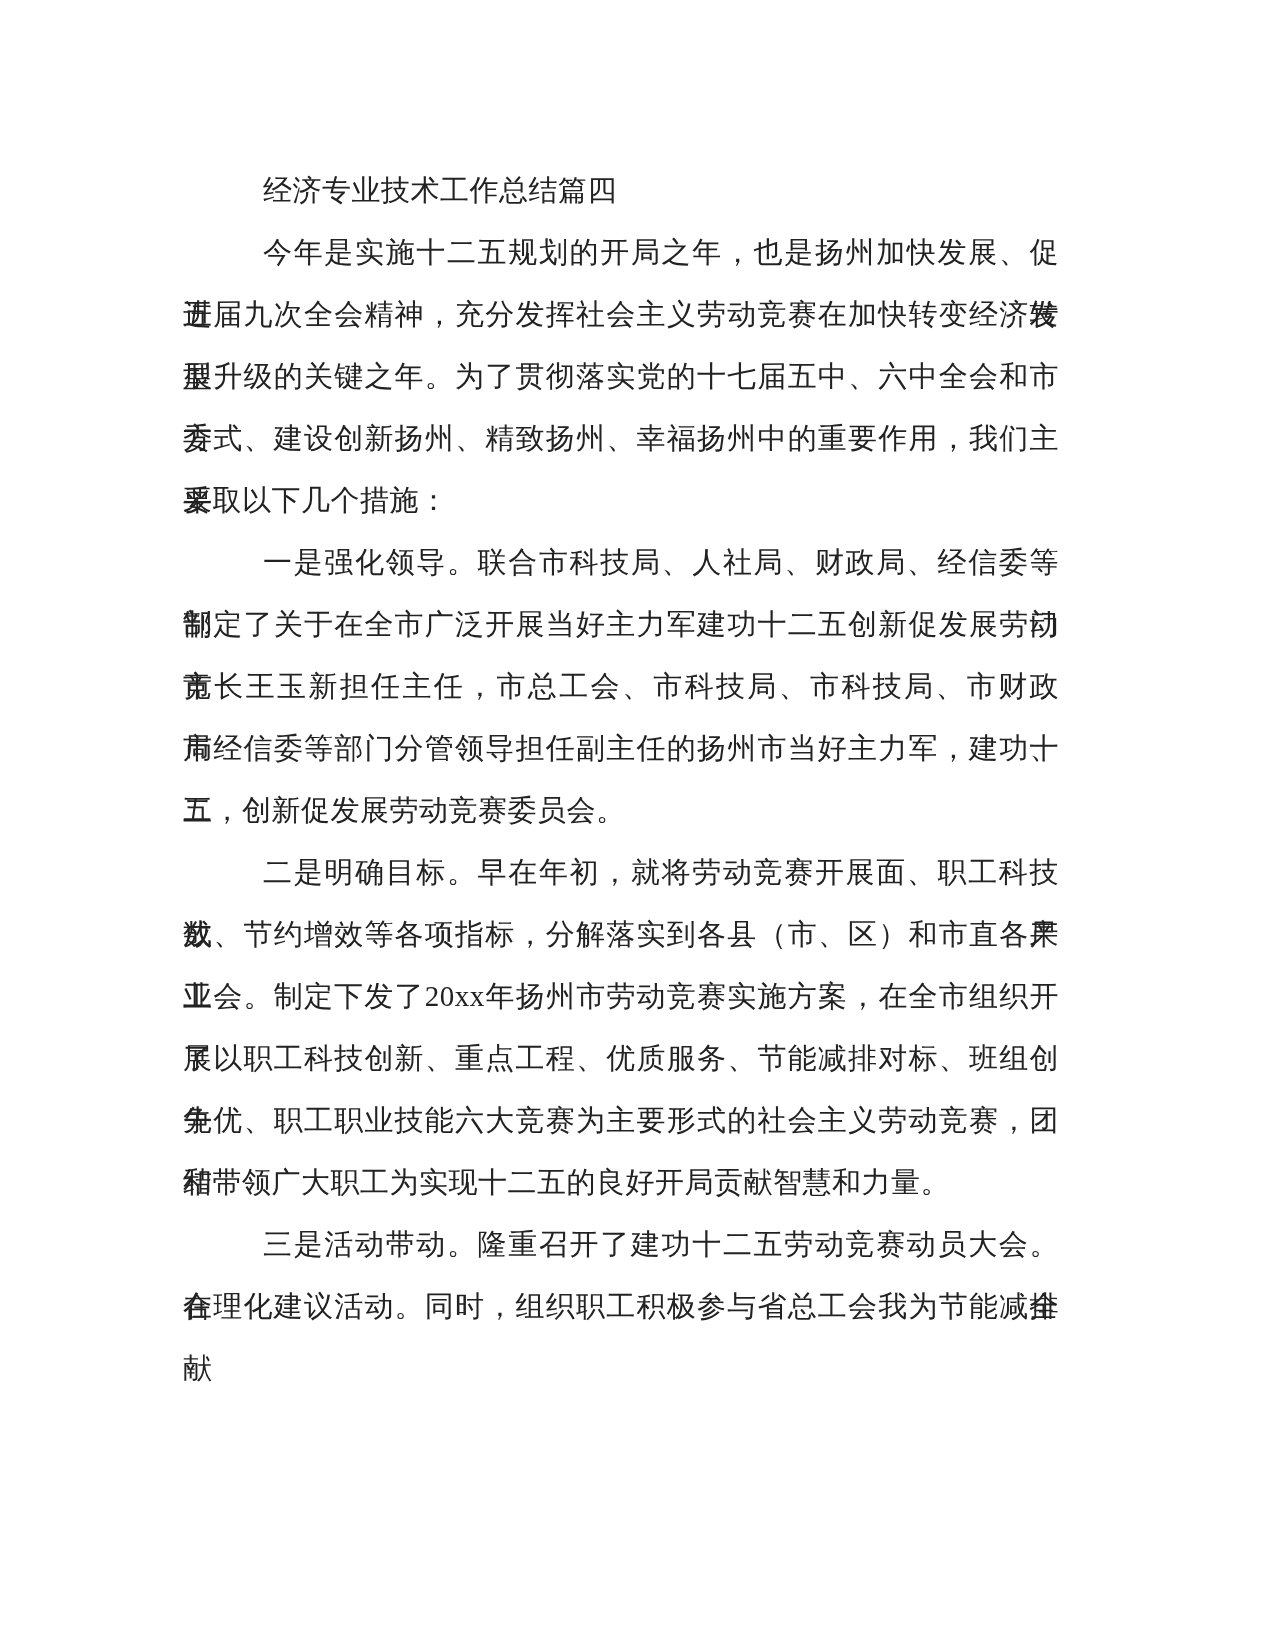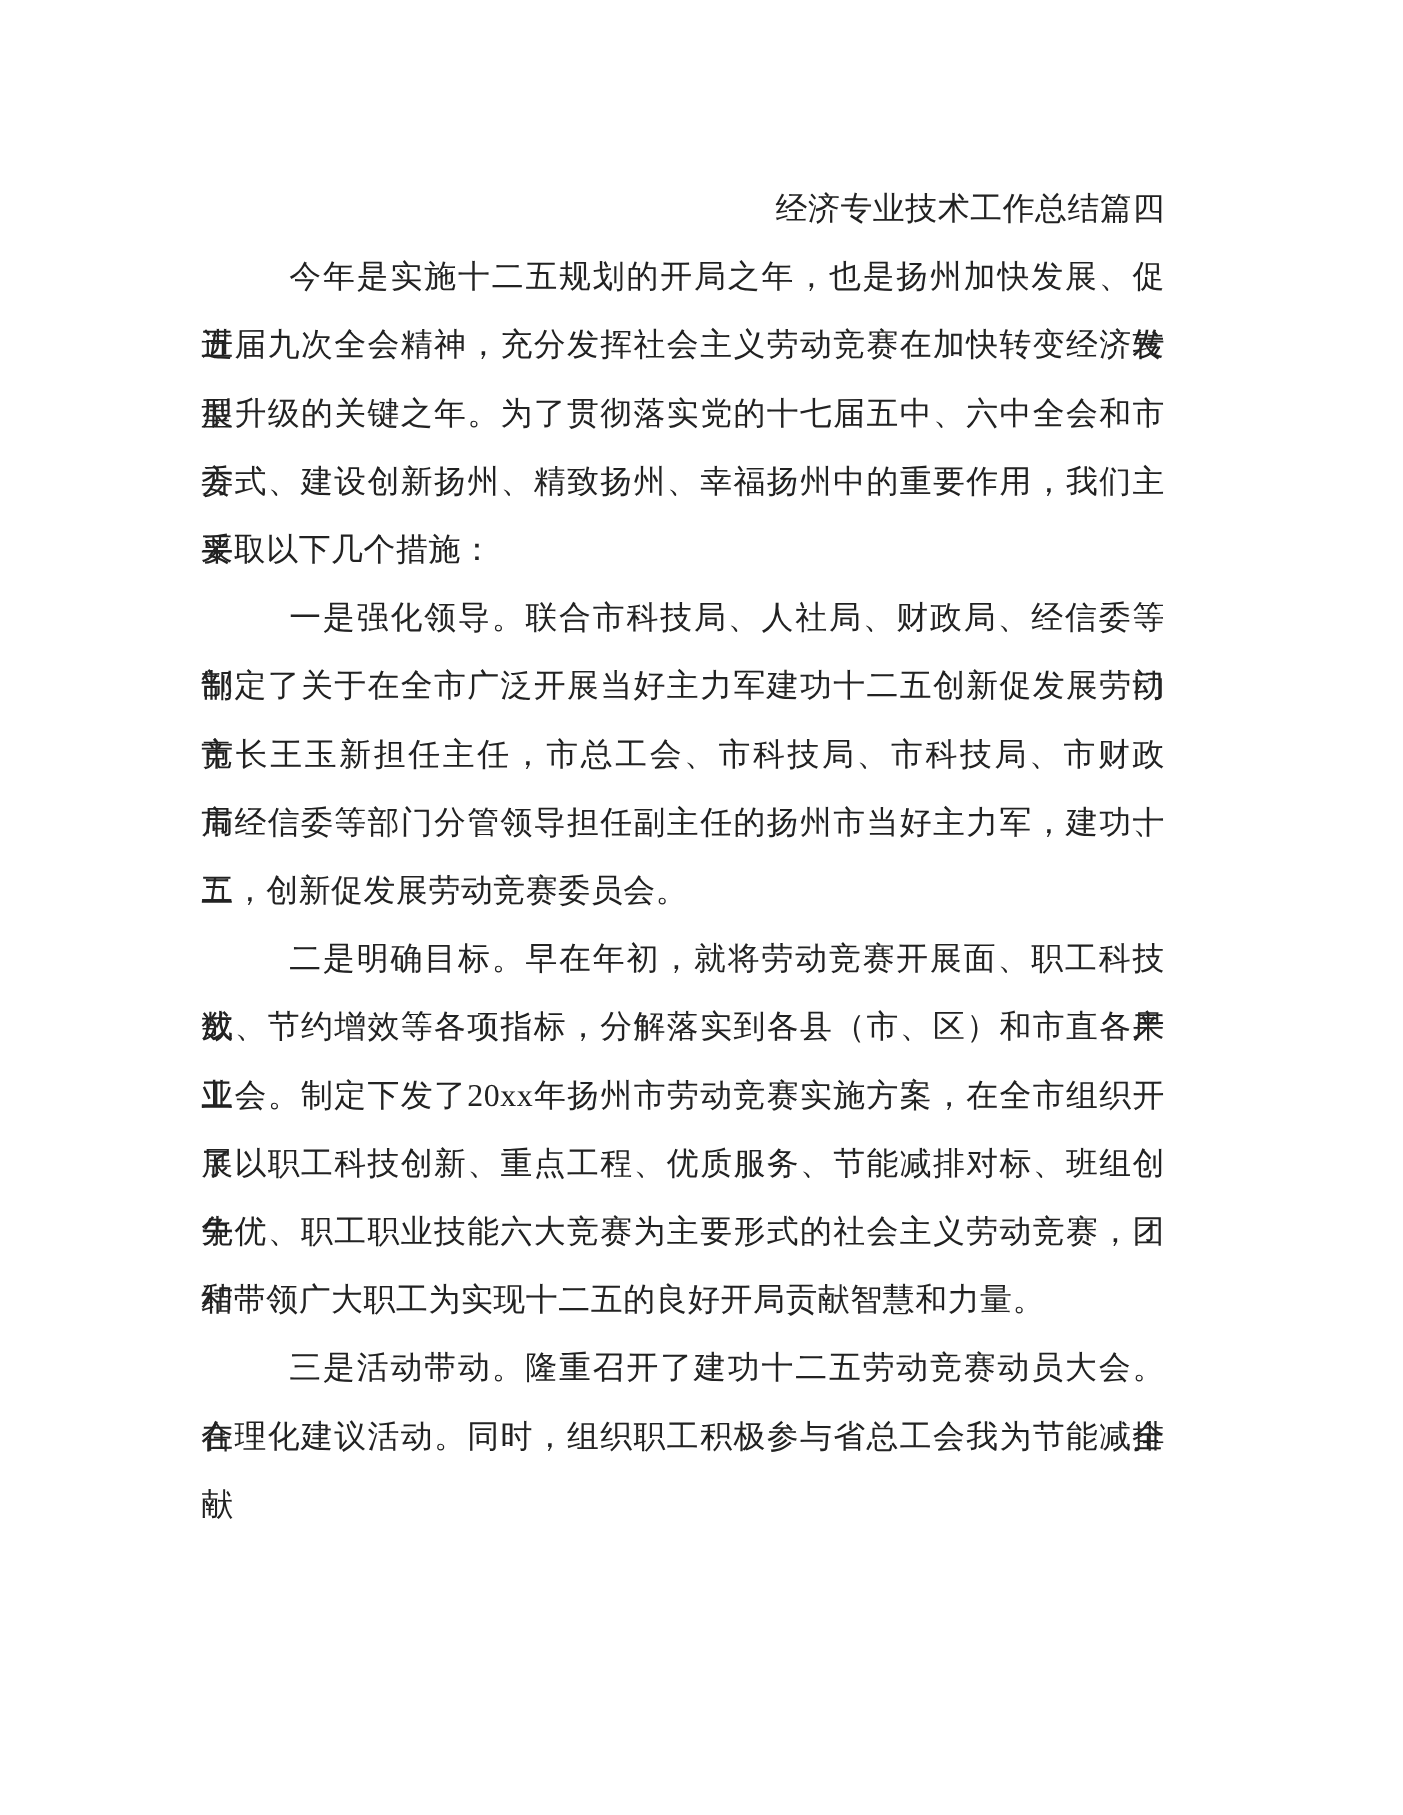--- a/index.html
+++ b/index.html
@@ -29,21 +29,20 @@
     line-height: 62px;
     font-weight: normal;
     letter-spacing: 0.5px;
   }
   .line {
     height: 62px;
     text-align: left;
   }
   .line.indent {
     text-indent: 80px;
-    text-align: right;
   }
   .line.fill {
     text-align: justify;
     text-align-last: justify;
     text-justify: inter-character;
   }
 </style>
 </head>
 <body style="background: rgb(255, 255, 255);">
 

